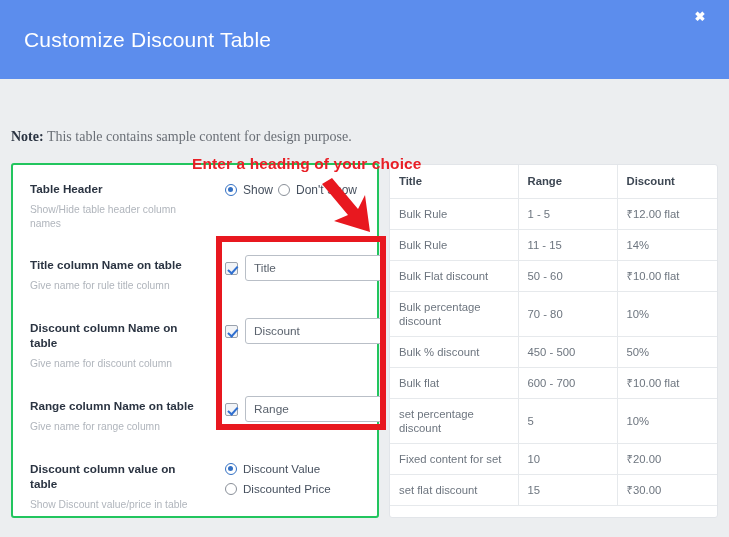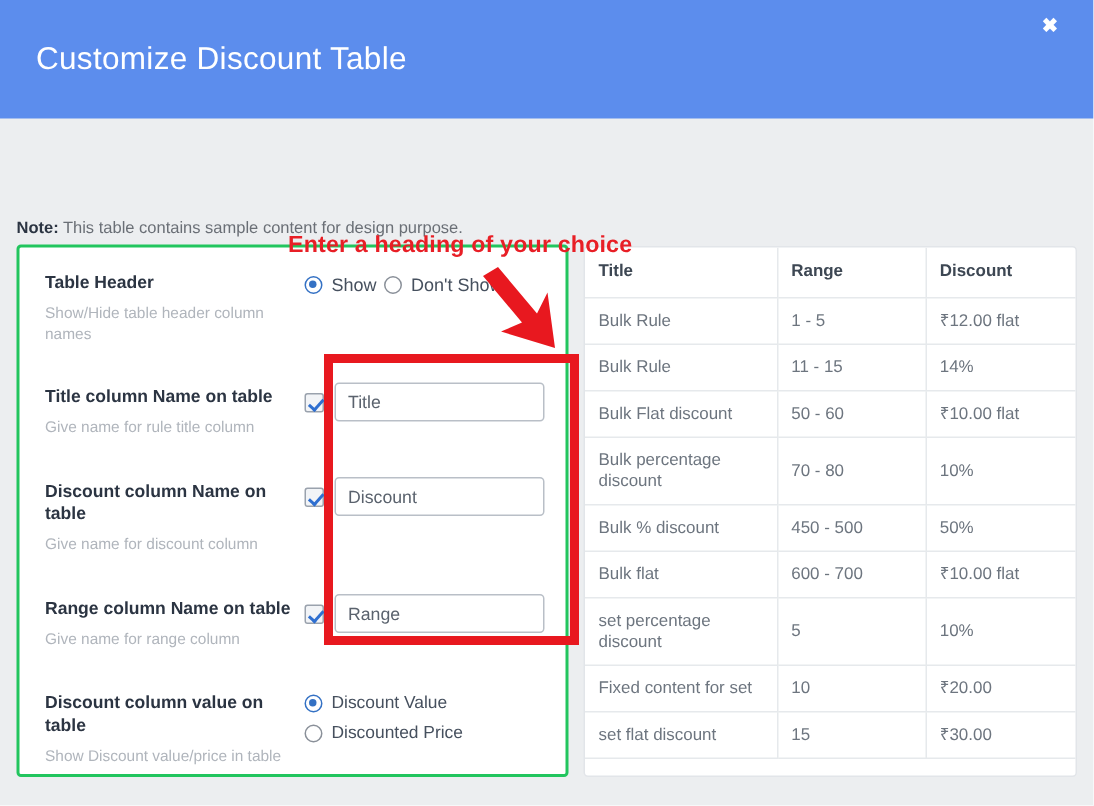--- a/index.html
+++ b/index.html
@@ -28,23 +28,24 @@
   .close-btn {
     position: absolute; right: 20px; top: 8px;
     width: 18px; height: 18px;
     color: #ffffff; font-size: 13px; font-weight: bold;
     line-height: 18px; text-align: center;
     cursor: pointer; background: transparent; border: none;
     font-family: "Liberation Sans", sans-serif;
   }
   
   .note-row {
-    position: absolute; left: 11px; top: 146px;
-    font-size: 11px; color: #6a6f76;
+    position: absolute; left: 11px; top: 129px;
+    font-size: 14px; color: #6a6f76;
     white-space: nowrap;
+    font-family: Liberation Serif, serif;
   }
   .note-row b { color: #2b3442; font-weight: bold; }
   
   .left-panel {
     position: absolute; left: 11px; top: 163px;
     width: 368px; height: 355px;
     background: #ffffff;
     border: 2px solid #22c55e;
     border-radius: 3px;
   }
@@ -55,21 +56,21 @@
   .field-label .ttl {
     display: block;
     font-size: 11.7px; font-weight: bold; color: #2b3442;
     line-height: 15px;
   }
   .field-label .sub {
     display: block; margin-top: 7px;
     font-size: 10.3px; color: #b0b5bc;
     line-height: 14px;
   }
-  .field-control { position: absolute; left: 190px; }
+  .field-control { position: absolute; left: 212px; }
   
   .radio-inline { display: flex; align-items: center; gap: 5px; white-space: nowrap; }
   .radio-stack { display: flex; flex-direction: column; gap: 7px; justify-content: flex-end; }
   .radio-opt { display: flex; align-items: center; gap: 6px; cursor: pointer; }
   .rdo {
     width: 12px; height: 12px; border-radius: 50%;
     border: 1.4px solid #8a9099; background: #fff;
     display: inline-block; position: relative; flex: none;
   }
   .rdo.on { border-color: #3471c4; }

